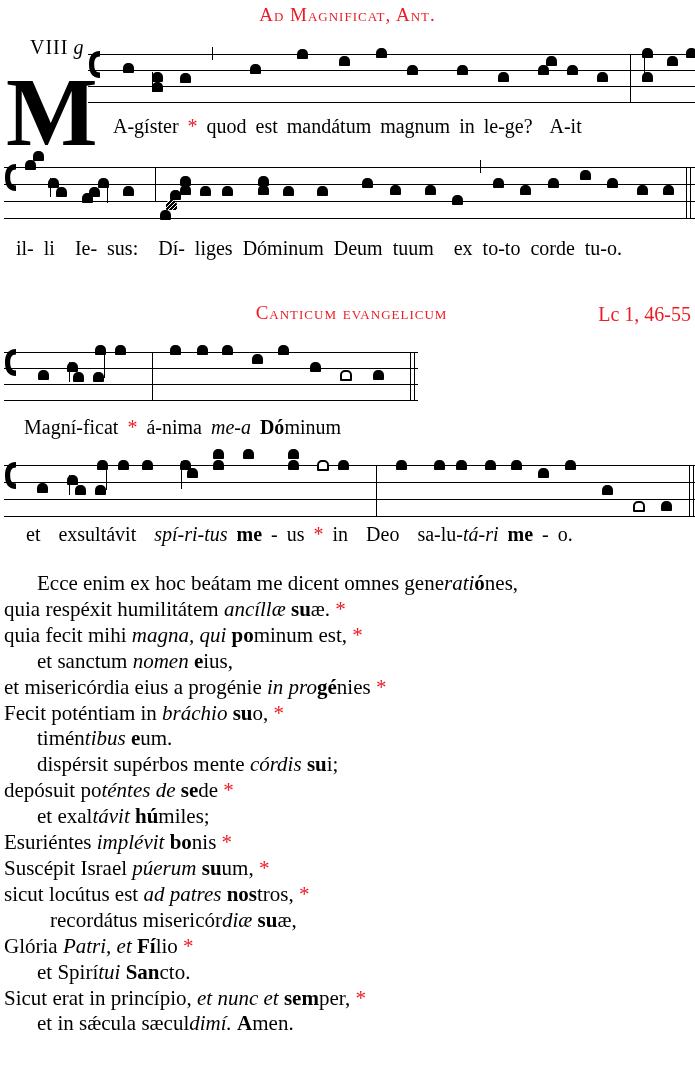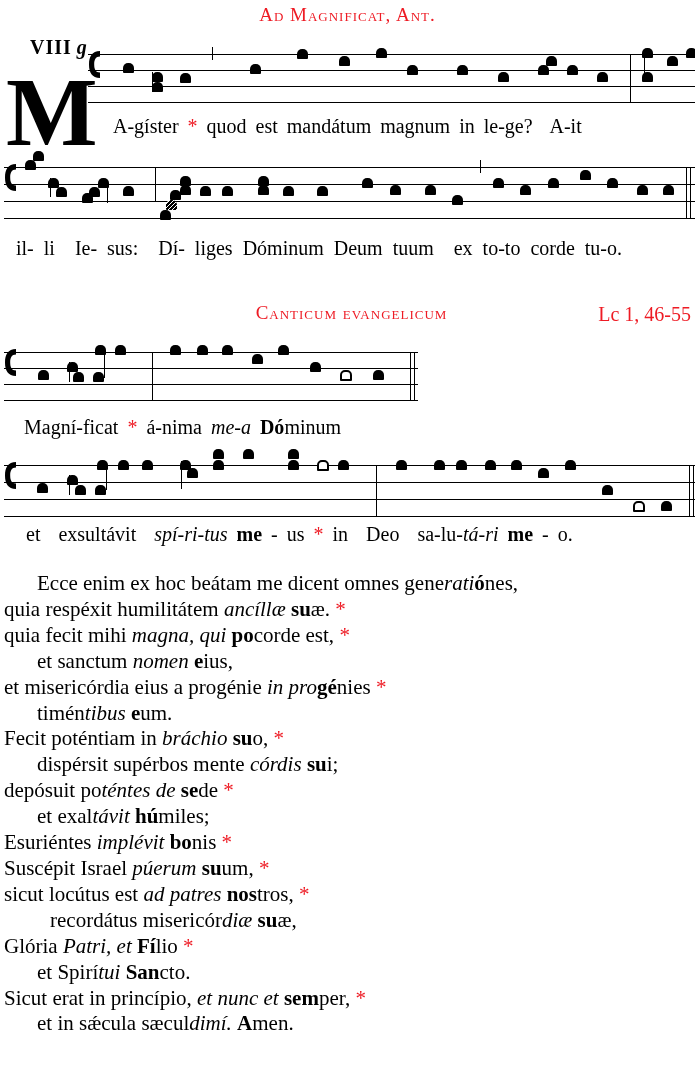--- a/index.html
+++ b/index.html
@@ -1,20 +1,20 @@
 <!DOCTYPE html>
 <html style="--red: #ee1b24;"><head>
 <meta charset="utf-8">
 <style>
   html,body{margin:0;padding:0;background:#fff;}
   .page{position:relative;width:695px;height:1092px;background:#fff;overflow:hidden;
         font-family:"Liberation Serif","DejaVu Serif",serif;color:#000;}
   .title{position:absolute;top:4px;left:0;width:100%;text-align:center;
          font-variant:small-caps;font-size:19px;letter-spacing:1px;color:var(--red);}
-  .mode{position:absolute;top:36px;left:30px;font-size:20px;letter-spacing:1px;font-weight:bold;}
+  .mode{position:absolute;top:36px;left:30px;font-size:20px;letter-spacing:1px;}
   .mode i{margin-left:5px;}
   .initial{position:absolute;top:64px;left:6px;font-size:97px;line-height:1;font-weight:bold;}
   .lyric{position:absolute;font-size:20px;white-space:pre;word-spacing:4px;}
   #lyric1{top:115px;left:113px;}
   #lyric2{top:237px;left:16px;word-spacing:5px;}
   #lyric3{top:416px;left:24px;}
   #lyric4{top:523px;left:26px;}
   .section{position:absolute;top:302px;left:4px;width:100%;text-align:center;
            font-variant:small-caps;font-size:19px;letter-spacing:1px;color:var(--red);}
   .ref{position:absolute;top:303px;right:4px;font-size:20px;color:var(--red);}
@@ -194,25 +194,25 @@
 
   <div class="section">Canticum evangelicum</div>
   <div class="ref">Lc 1, 46-55</div>
 
   <div class="lyric" id="lyric3"><span class="s-r">Magní-ficat </span><span class="s-a">*</span><span class="s-r"> á-nima </span><span class="s-i">me-a </span><span class="s-b">Dó</span><span class="s-r">minum</span></div>
   <div class="lyric" id="lyric4"><span class="s-r">et  exsultávit  </span><span class="s-i">spí-ri-tus </span><span class="s-b">me</span><span class="s-r"> - us </span><span class="s-a">*</span><span class="s-r"> in  Deo  sa-lu-</span><span class="s-i">tá-ri </span><span class="s-b">me</span><span class="s-r"> - o.</span></div>
 
   <div id="verses">
       <div class="vline ind1"><span class="s-r">Ecce enim ex hoc beátam me dicent omnes gene</span><span class="s-i">rati</span><span class="s-b">ó</span><span class="s-r">nes,</span></div>
       <div class="vline ind0"><span class="s-r">quia respéxit humilitátem </span><span class="s-i">ancíllæ </span><span class="s-b">su</span><span class="s-r">æ. </span><span class="s-a">*</span></div>
-      <div class="vline ind0"><span class="s-r">quia fecit mihi </span><span class="s-i">magna, qui </span><span class="s-b">po</span><span class="s-r">corde est, </span><span class="s-a">*</span></div>
+      <div class="vline ind0"><span class="s-r">quia fecit mihi </span><span class="s-i">magna, qui </span><span class="s-b">po</span><span class="s-r">minum est, </span><span class="s-a">*</span></div>
       <div class="vline ind1"><span class="s-r">et sanctum </span><span class="s-i">nomen </span><span class="s-b">e</span><span class="s-r">ius,</span></div>
       <div class="vline ind0"><span class="s-r">et misericórdia eius a progénie </span><span class="s-i">in pro</span><span class="s-b">gé</span><span class="s-r">nies </span><span class="s-a">*</span></div>
+      <div class="vline ind0"><span class="s-r">Fecit poténtiam in </span><span class="s-i">bráchio </span><span class="s-b">su</span><span class="s-r">o, </span><span class="s-a">*</span></div>
       <div class="vline ind1"><span class="s-r">timén</span><span class="s-i">tibus </span><span class="s-b">e</span><span class="s-r">um.</span></div>
-      <div class="vline ind0"><span class="s-r">Fecit poténtiam in </span><span class="s-i">bráchio </span><span class="s-b">su</span><span class="s-r">o, </span><span class="s-a">*</span></div>
       <div class="vline ind1"><span class="s-r">dispérsit supérbos mente </span><span class="s-i">córdis </span><span class="s-b">su</span><span class="s-r">i;</span></div>
       <div class="vline ind0"><span class="s-r">depósuit po</span><span class="s-i">téntes de </span><span class="s-b">se</span><span class="s-r">de </span><span class="s-a">*</span></div>
       <div class="vline ind1"><span class="s-r">et exal</span><span class="s-i">távit </span><span class="s-b">hú</span><span class="s-r">miles;</span></div>
       <div class="vline ind0"><span class="s-r">Esuriéntes </span><span class="s-i">implévit </span><span class="s-b">bo</span><span class="s-r">nis </span><span class="s-a">*</span></div>
       <div class="vline ind0"><span class="s-r">Suscépit Israel </span><span class="s-i">púerum </span><span class="s-b">su</span><span class="s-r">um, </span><span class="s-a">*</span></div>
       <div class="vline ind0"><span class="s-r">sicut locútus est </span><span class="s-i">ad patres </span><span class="s-b">nos</span><span class="s-r">tros, </span><span class="s-a">*</span></div>
       <div class="vline ind2"><span class="s-r">recordátus misericór</span><span class="s-i">diæ </span><span class="s-b">su</span><span class="s-r">æ,</span></div>
       <div class="vline ind0"><span class="s-r">Glória </span><span class="s-i">Patri, et </span><span class="s-b">Fí</span><span class="s-r">lio </span><span class="s-a">*</span></div>
       <div class="vline ind1"><span class="s-r">et Spirí</span><span class="s-i">tui </span><span class="s-b">San</span><span class="s-r">cto.</span></div>
       <div class="vline ind0"><span class="s-r">Sicut erat in princípio, </span><span class="s-i">et nunc et </span><span class="s-b">sem</span><span class="s-r">per, </span><span class="s-a">*</span></div>

